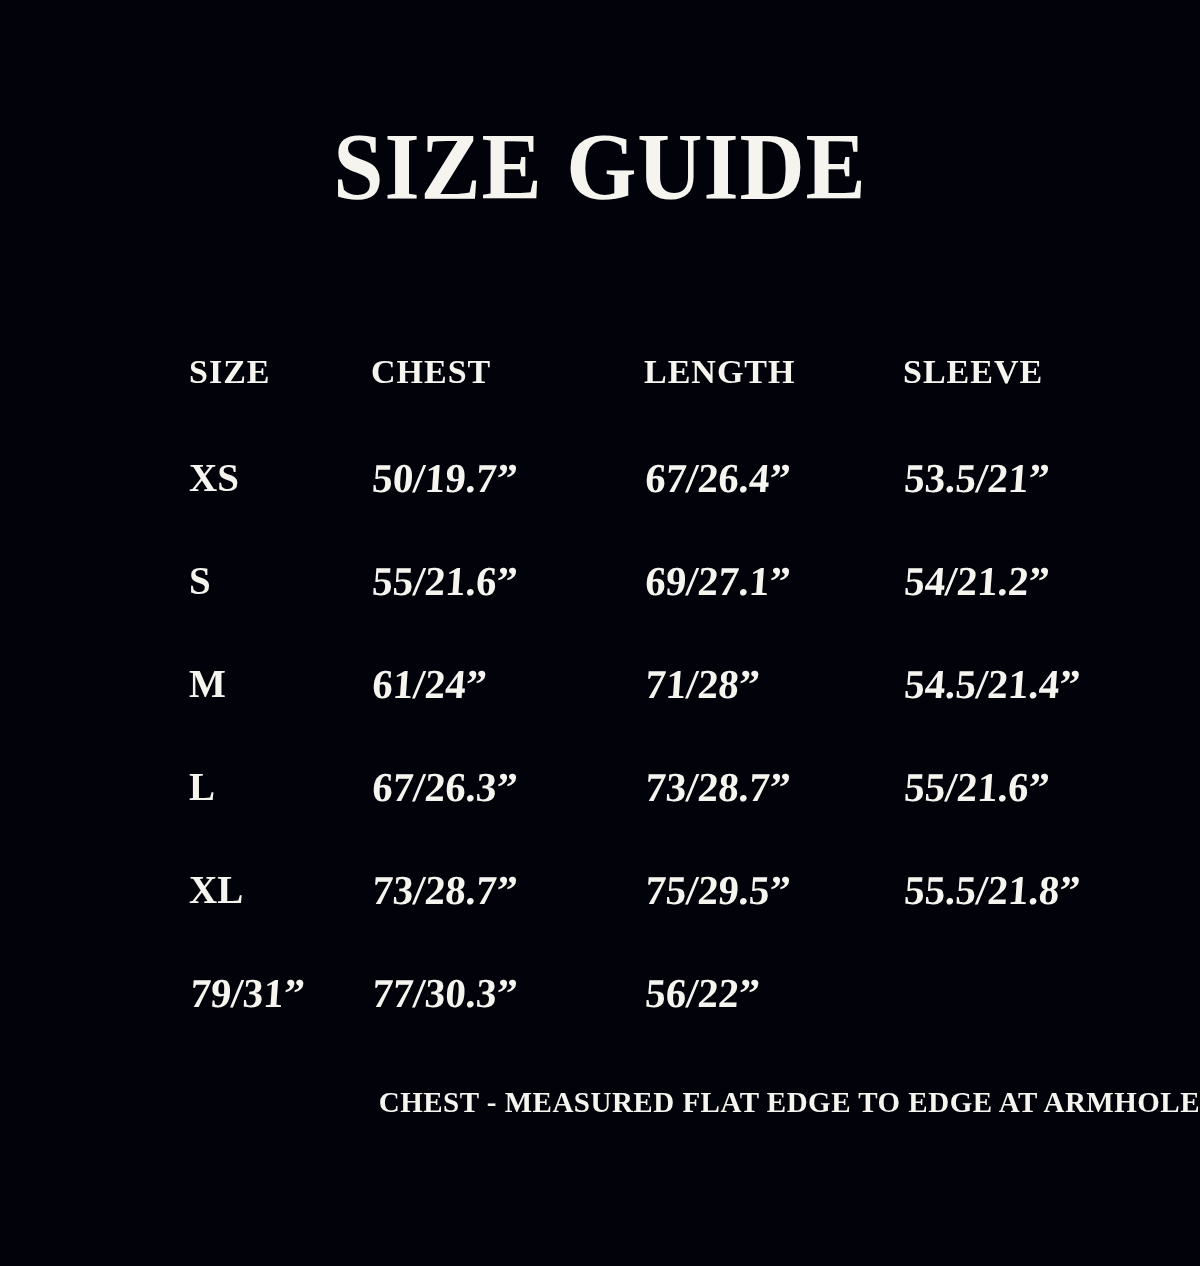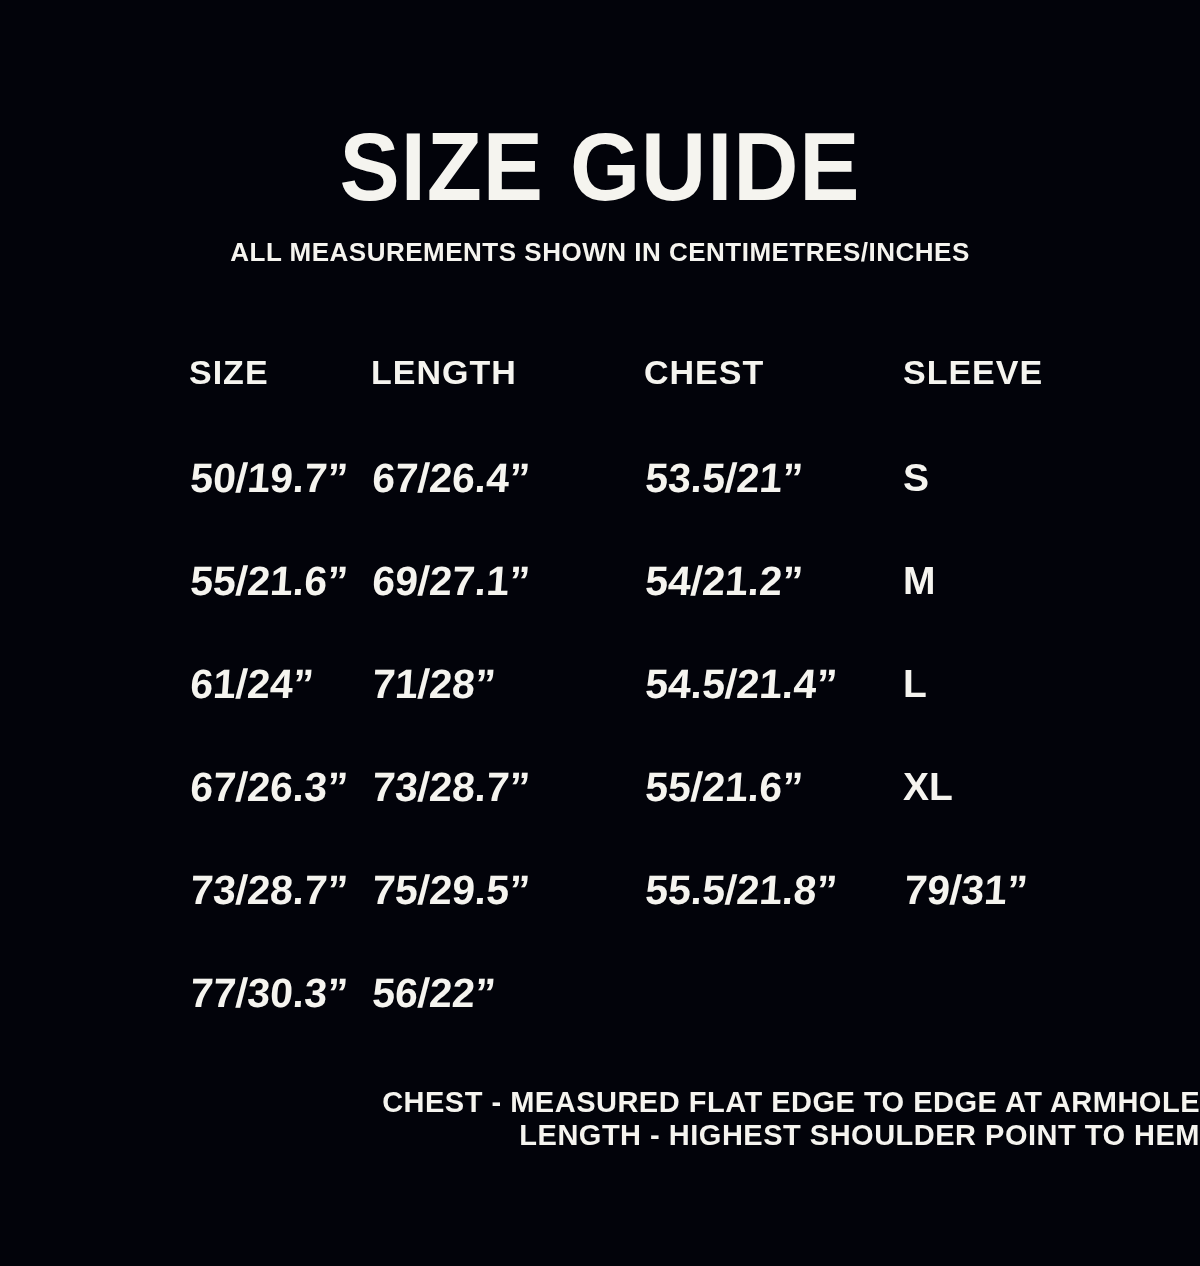--- a/index.html
+++ b/index.html
@@ -6,21 +6,21 @@
     margin: 0;
     padding: 0;
     background: #02030a;
   }
   .page {
     position: relative;
     width: 1200px;
     height: 1214px;
     background: #02030a;
     color: #f5f4ef;
-    font-family: Liberation Sans, sans-serif;
+    font-family: Liberation Serif, serif;
     font-weight: bold;
     overflow: hidden;
   }
   .title {
     position: absolute;
     top: 112px;
     left: 0;
     width: 1200px;
     margin: 0;
     font-size: 96px;
@@ -85,29 +85,29 @@
     white-space: nowrap;
   }
 </style>
 </head>
 <body style="background: rgb(2, 3, 10);">
 
 <div class="page" style="background: rgb(2, 3, 10); color: rgb(245, 244, 239);">
 
   <h1 class="title">SIZE GUIDE</h1>
 
-  <p class="subtitle">ALL MEASUREMENTS SHOWN IN CENTIMETRES/INCHES</p>
 
   <div class="size-table">
 
     <span class="cell col-header">SIZE</span>
+    <span class="cell col-header">CHEST</span>
     <span class="cell col-header">LENGTH</span>
-    <span class="cell col-header">CHEST</span>
     <span class="cell col-header">SLEEVE</span>
 
+    <span class="cell size-label">XS</span>
     <span class="cell value">50/19.7”</span>
     <span class="cell value">67/26.4”</span>
     <span class="cell value">53.5/21”</span>
 
     <span class="cell size-label">S</span>
     <span class="cell value">55/21.6”</span>
     <span class="cell value">69/27.1”</span>
     <span class="cell value">54/21.2”</span>
 
     <span class="cell size-label">M</span>
@@ -126,16 +126,15 @@
     <span class="cell value">55.5/21.8”</span>
 
     <span class="cell value">79/31”</span>
     <span class="cell value">77/30.3”</span>
     <span class="cell value">56/22”</span>
 
   </div>
 
   <div class="footnotes">
     <p class="note">CHEST - MEASURED FLAT EDGE TO EDGE AT ARMHOLE</p>
-    <p class="note">LENGTH - HIGHEST SHOULDER POINT TO HEM</p>
   </div>
 
 </div>
 
 </body></html>

